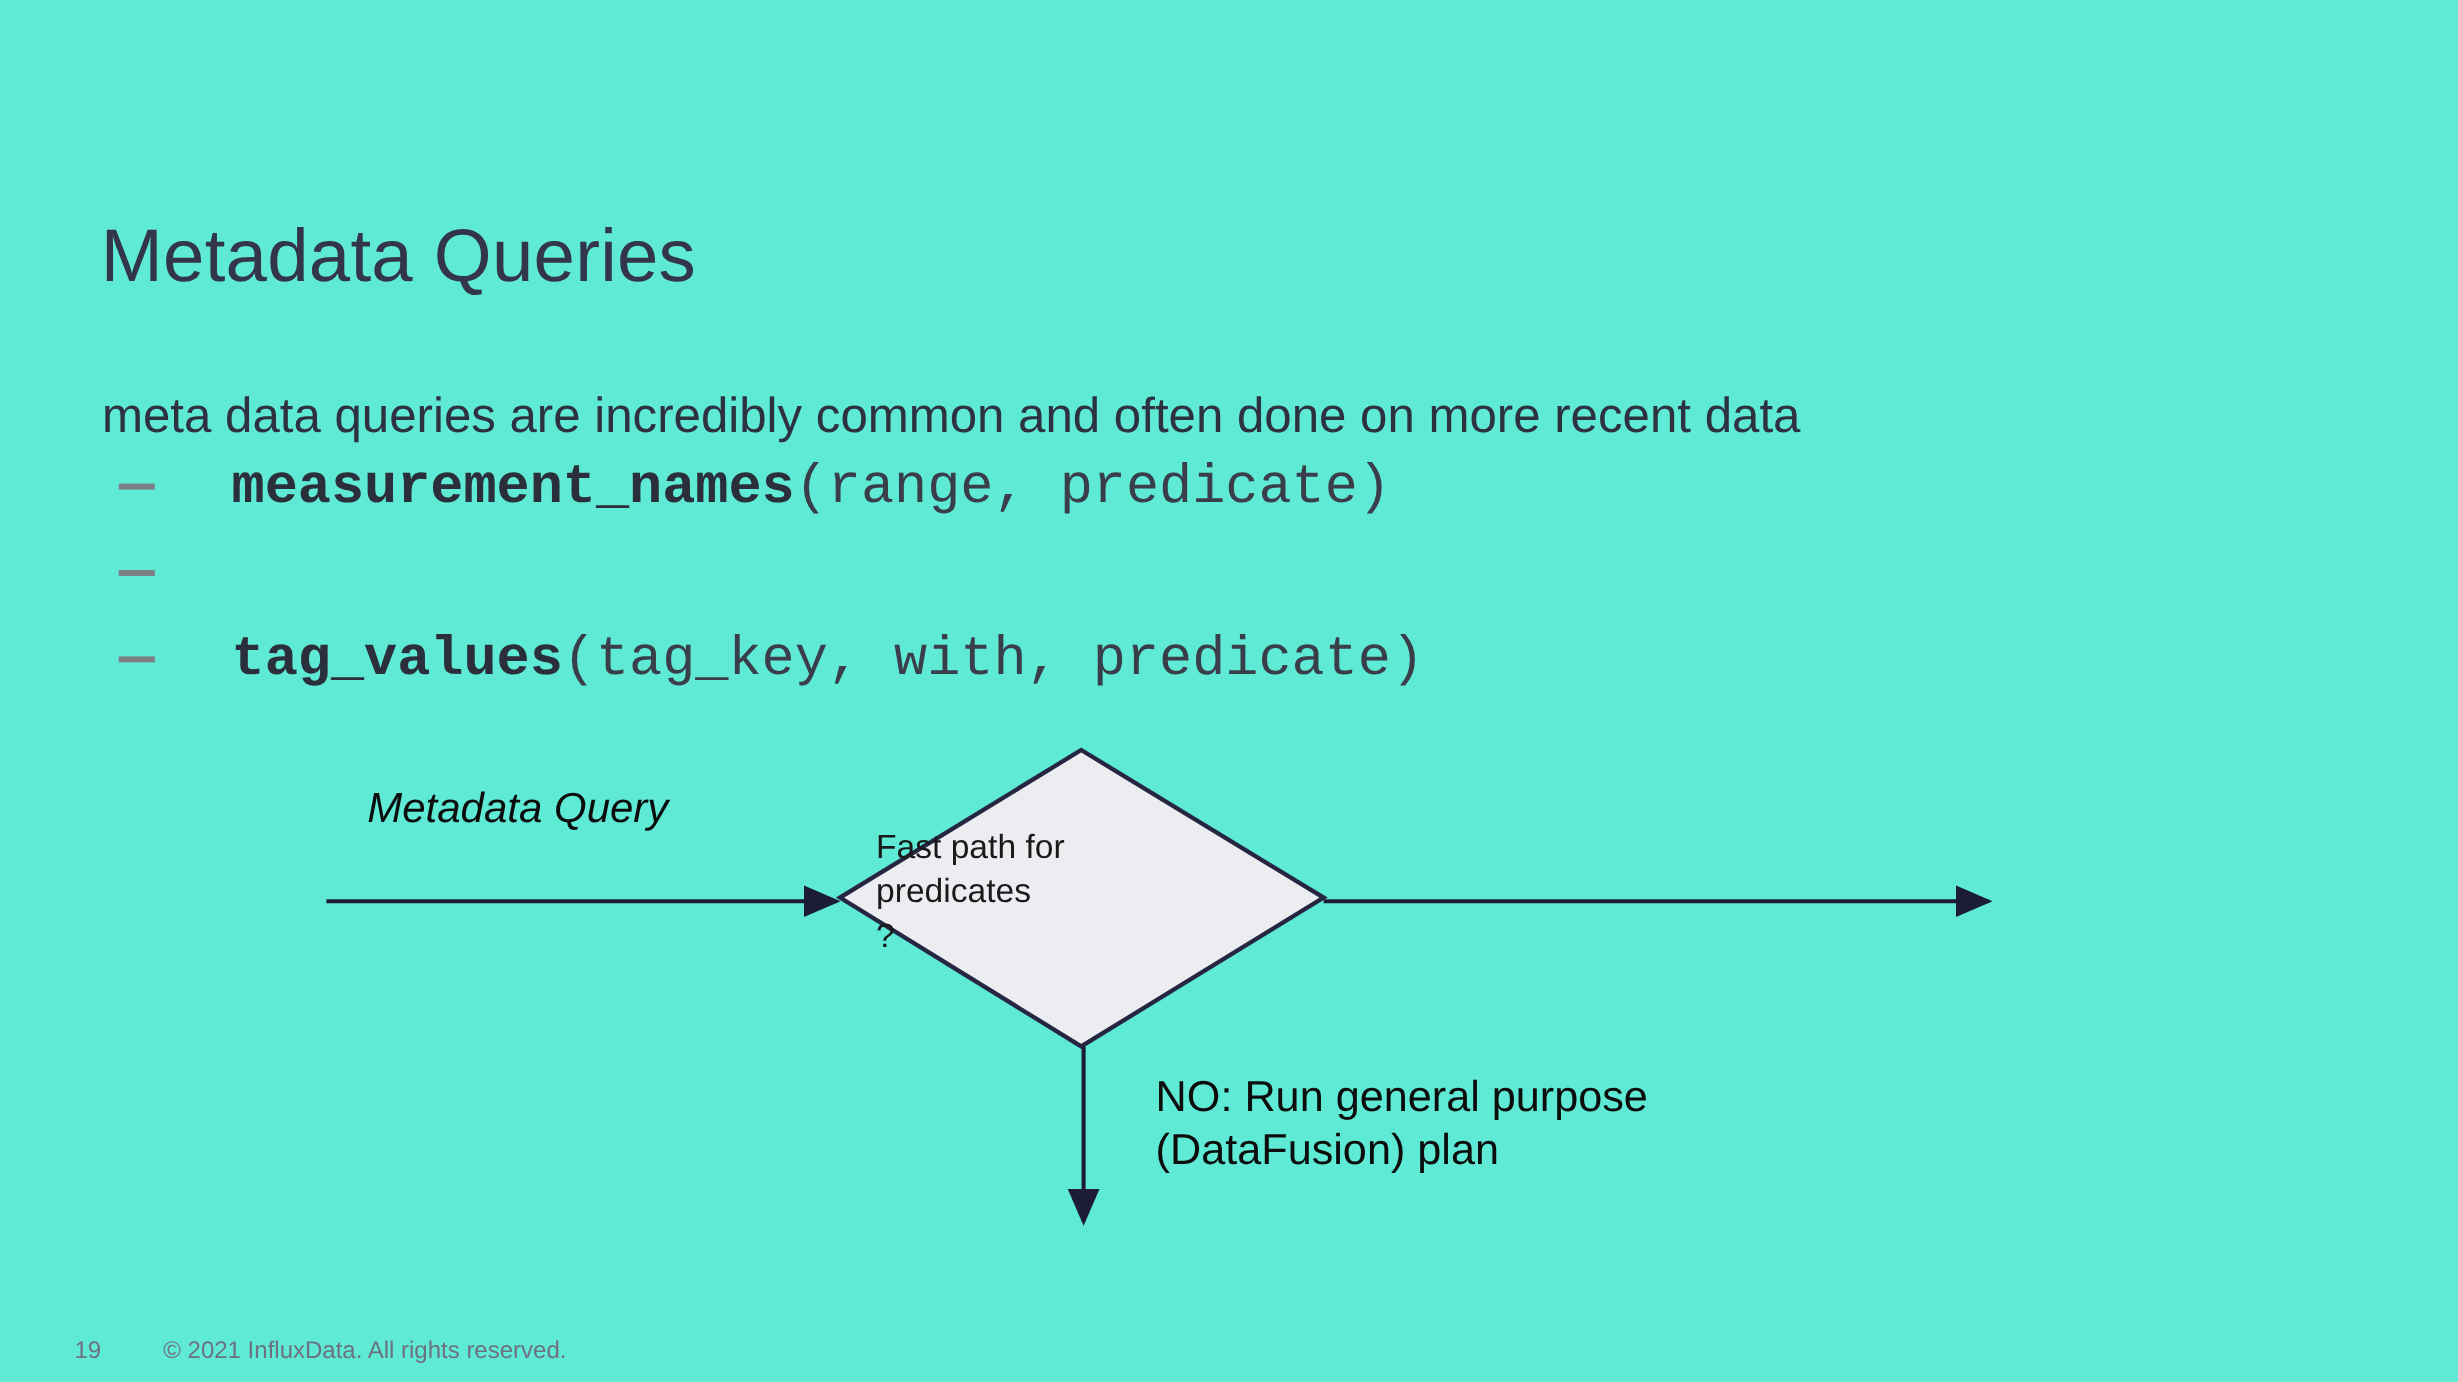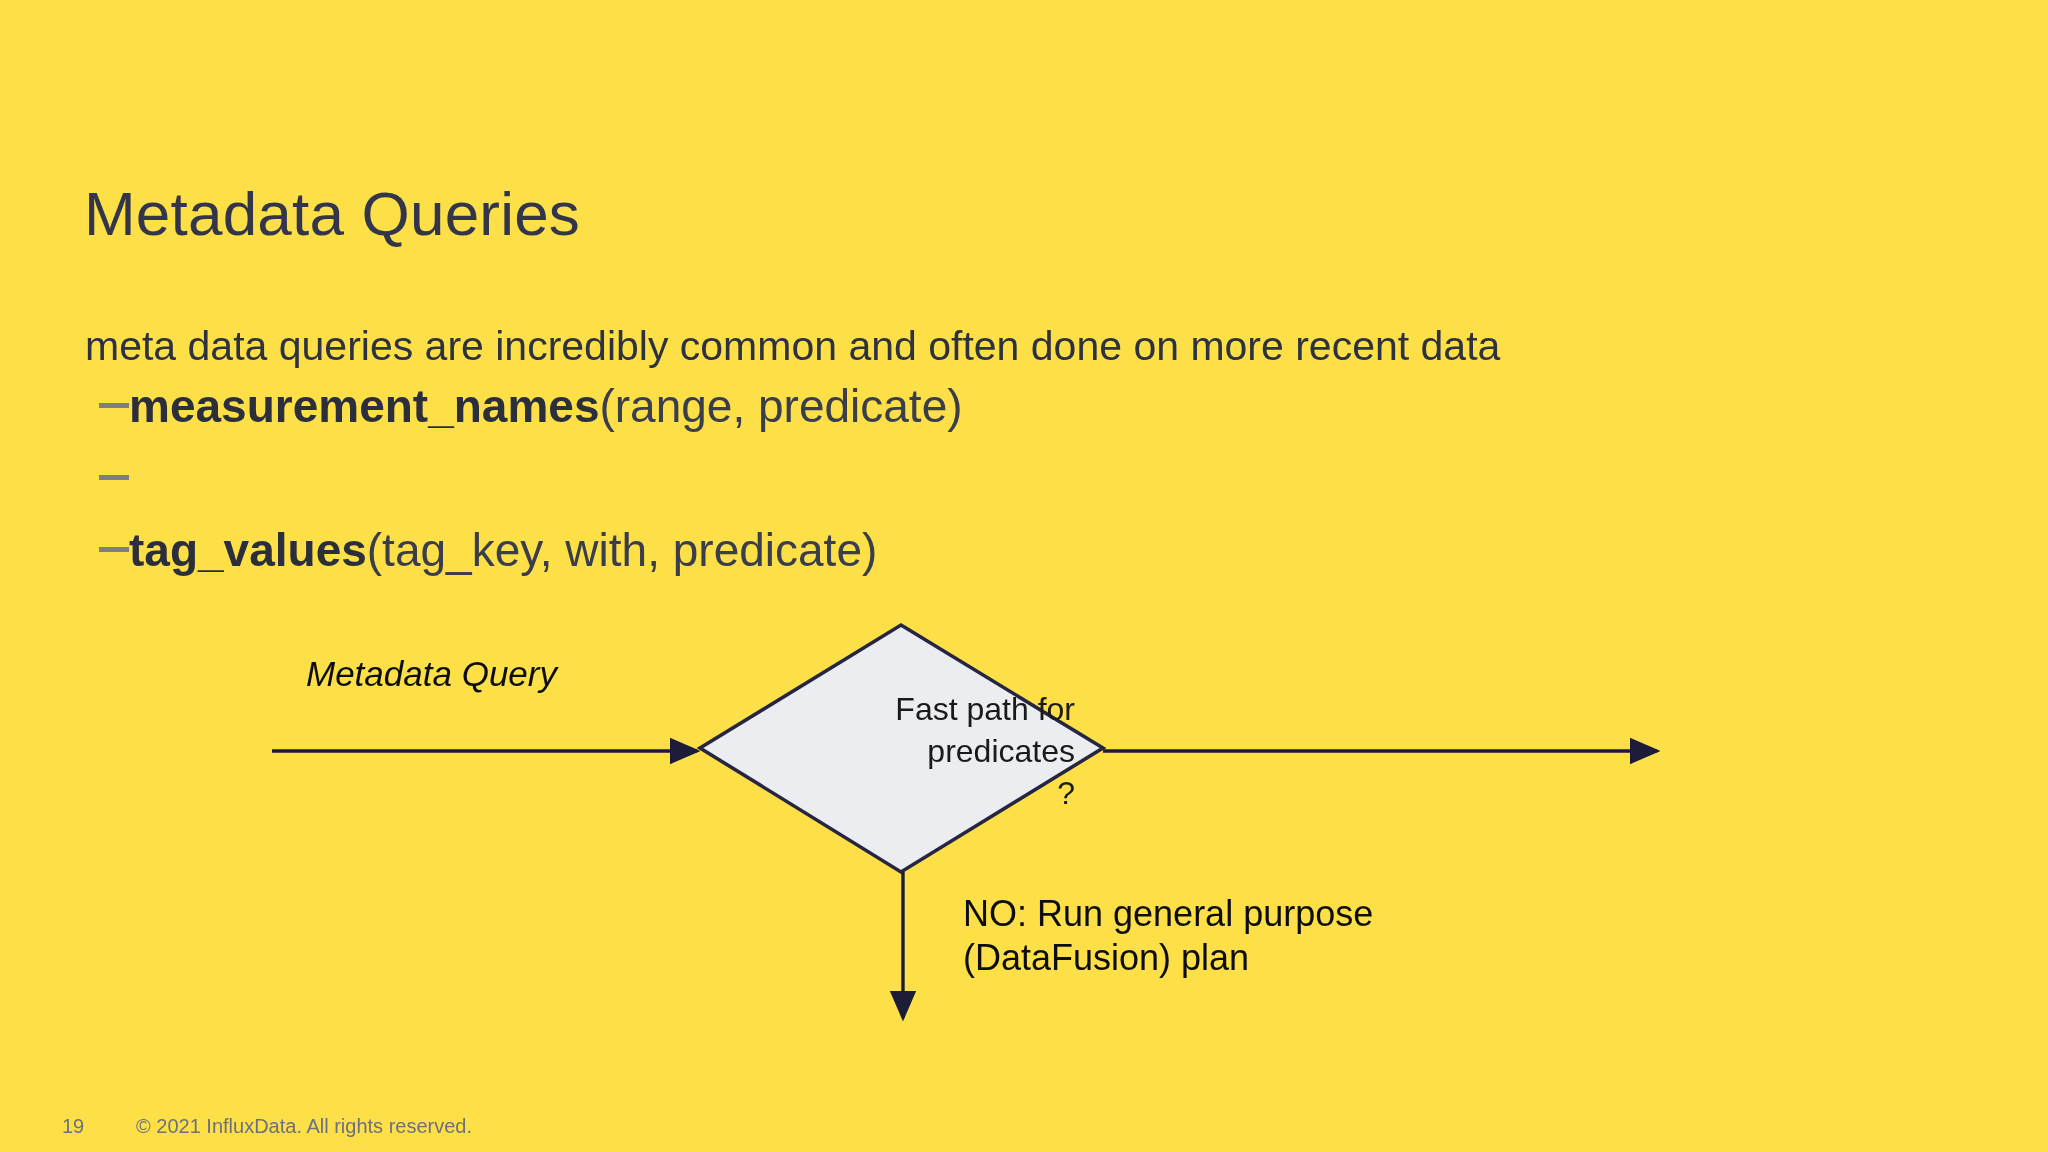--- a/index.html
+++ b/index.html
@@ -4,21 +4,21 @@
 <style>
   html, body {
     margin: 0;
     padding: 0;
     background: #ffffff;
   }
   #slide {
     position: relative;
     width: 2048px;
     height: 1152px;
-    background: #fde047;
+    background: #5eead4;
     overflow: hidden;
     font-family: "Liberation Sans", sans-serif;
     color: #2b2e3b;
   }
 
   
   #slide-title {
     position: absolute;
     left: 84px;
     top: 136px;
@@ -55,22 +55,22 @@
   }
   .bullet-dash {
     position: absolute;
     left: 14px;
     top: 33px;
     width: 30px;
     height: 5px;
     background: #7d7d85;
   }
   .code-text {
-    margin-left: 44px;
-    font-family: Liberation Sans, sans-serif;
+    margin-left: 108px;
+    font-family: Liberation Mono, monospace;
     font-size: 46px;
     line-height: 1;
     color: #2b2e3b;
     white-space: pre;
   }
   .code-text .fn {
     font-weight: bold;
   }
   .code-text .args {
     font-weight: normal;
@@ -116,22 +116,22 @@
     top: 292px;
     font-size: 36px;
     line-height: 1.22;
     white-space: pre-line;
   }
   #diamond-text {
     position: absolute;
     left: 730px;
     top: 88px;
     width: 345px;
-    text-align: right;
-    font-size: 32px;
+    text-align: left;
+    font-size: 28px;
     line-height: 1.32;
     color: #1a1a1a;
     white-space: pre-line;
   }
 
   
   #footnote {
     position: absolute;
     left: 158px;
     top: 1052px;

